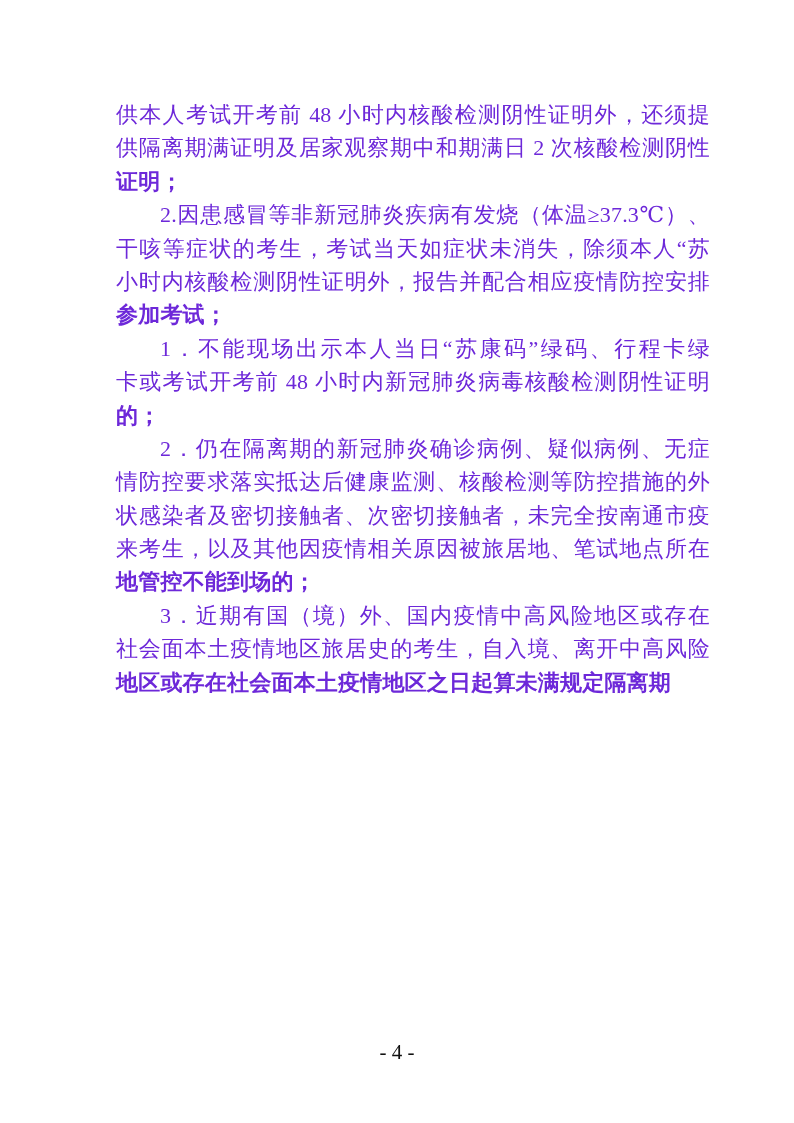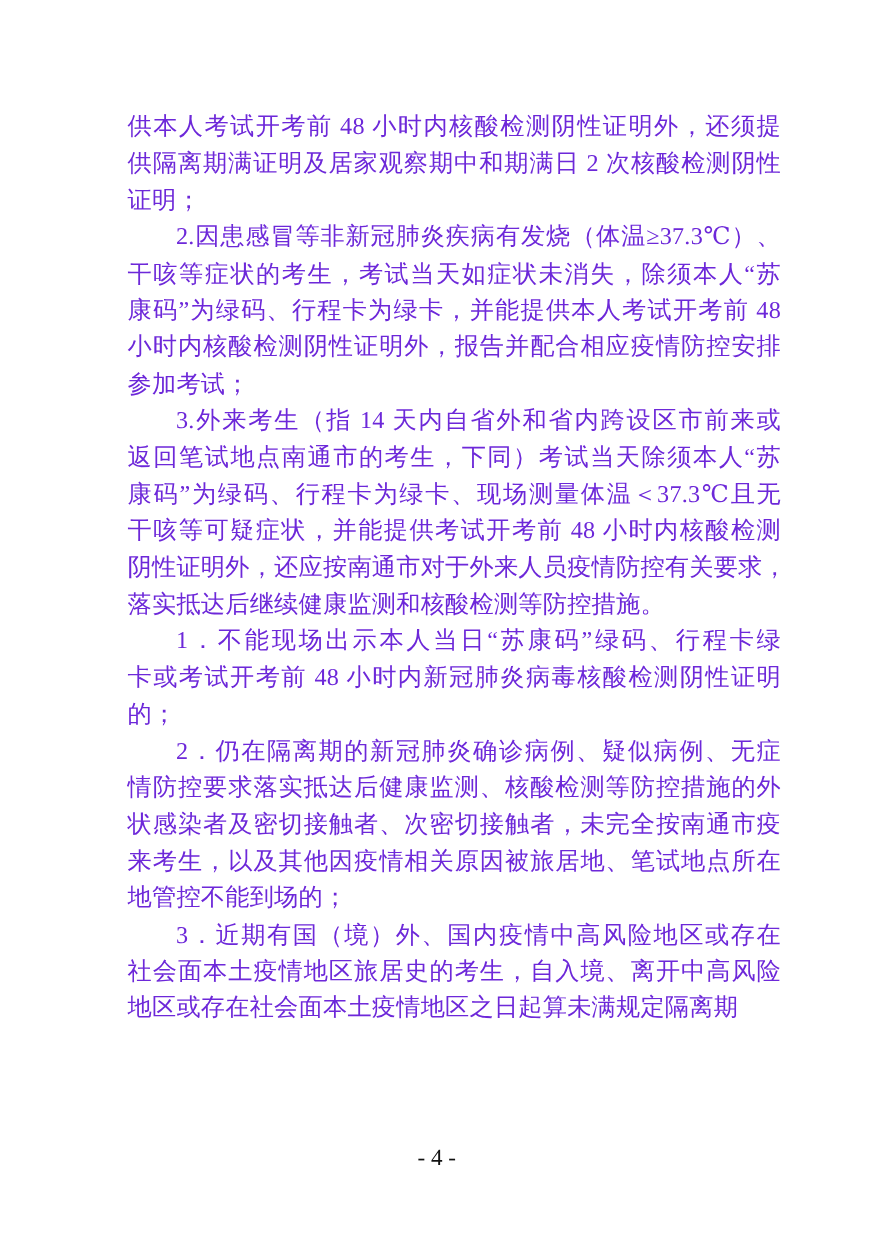--- a/index.html
+++ b/index.html
@@ -31,20 +31,21 @@
   }
   .line {
     height: 33.4px;
     white-space: nowrap;
     text-align: justify;
     text-align-last: justify;
     text-justify: inter-character;
   }
   .line.last {
     text-align-last: left;
+    font-weight: bold;
   }
   .line.indent {
     text-indent: 2em;
   }
   .footer {
     position: absolute;
     left: 0;
     top: 1040px;
     width: 794px;
     text-align: center;
@@ -59,31 +60,22 @@
 <div class="page">
   <main class="body-text" id="body-text">
       <div class="paragraph">
         <div class="line">供本人考试开考前 48 小时内核酸检测阴性证明外，还须提</div>
         <div class="line">供隔离期满证明及居家观察期中和期满日 2 次核酸检测阴性</div>
         <div class="line last">证明；</div>
       </div>
       <div class="paragraph">
         <div class="line indent">2.因患感冒等非新冠肺炎疾病有发烧（体温≥37.3℃）、</div>
         <div class="line">干咳等症状的考生，考试当天如症状未消失，除须本人“苏</div>
-        <div class="line">康码”为绿码、行程卡为绿卡，并能提供本人考试开考前 48</div>
         <div class="line">小时内核酸检测阴性证明外，报告并配合相应疫情防控安排</div>
         <div class="line last">参加考试；</div>
-      </div>
-      <div class="paragraph">
-        <div class="line indent">3.外来考生（指 14 天内自省外和省内跨设区市前来或</div>
-        <div class="line">返回笔试地点南通市的考生，下同）考试当天除须本人“苏</div>
-        <div class="line">康码”为绿码、行程卡为绿卡、现场测量体温＜37.3℃且无</div>
-        <div class="line">干咳等可疑症状，并能提供考试开考前 48 小时内核酸检测</div>
-        <div class="line">阴性证明外，还应按南通市对于外来人员疫情防控有关要求，</div>
-        <div class="line last">落实抵达后继续健康监测和核酸检测等防控措施。</div>
       </div>
       <div class="paragraph">
         <div class="line indent">1．不能现场出示本人当日“苏康码”绿码、行程卡绿</div>
         <div class="line">卡或考试开考前 48 小时内新冠肺炎病毒核酸检测阴性证明</div>
         <div class="line last">的；</div>
       </div>
       <div class="paragraph">
         <div class="line indent">2．仍在隔离期的新冠肺炎确诊病例、疑似病例、无症</div>
         <div class="line">情防控要求落实抵达后健康监测、核酸检测等防控措施的外</div>
         <div class="line">状感染者及密切接触者、次密切接触者，未完全按南通市疫</div>

